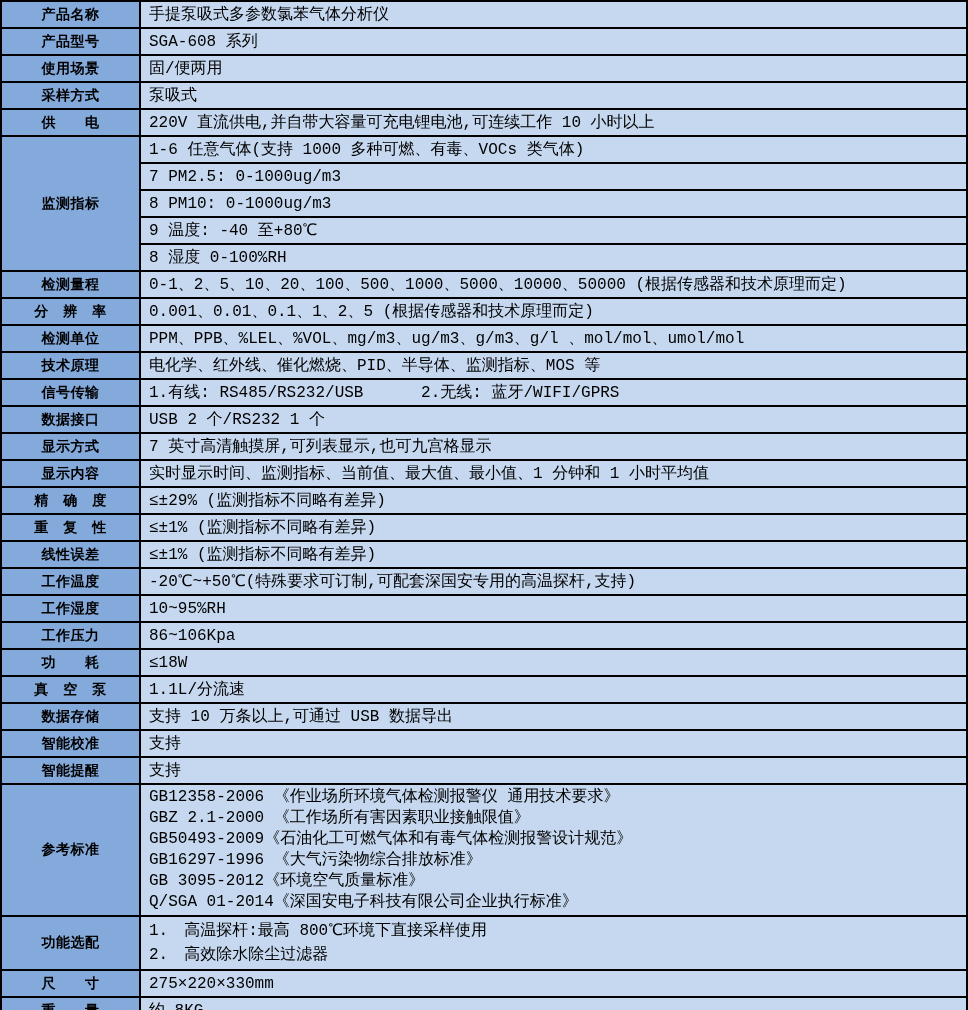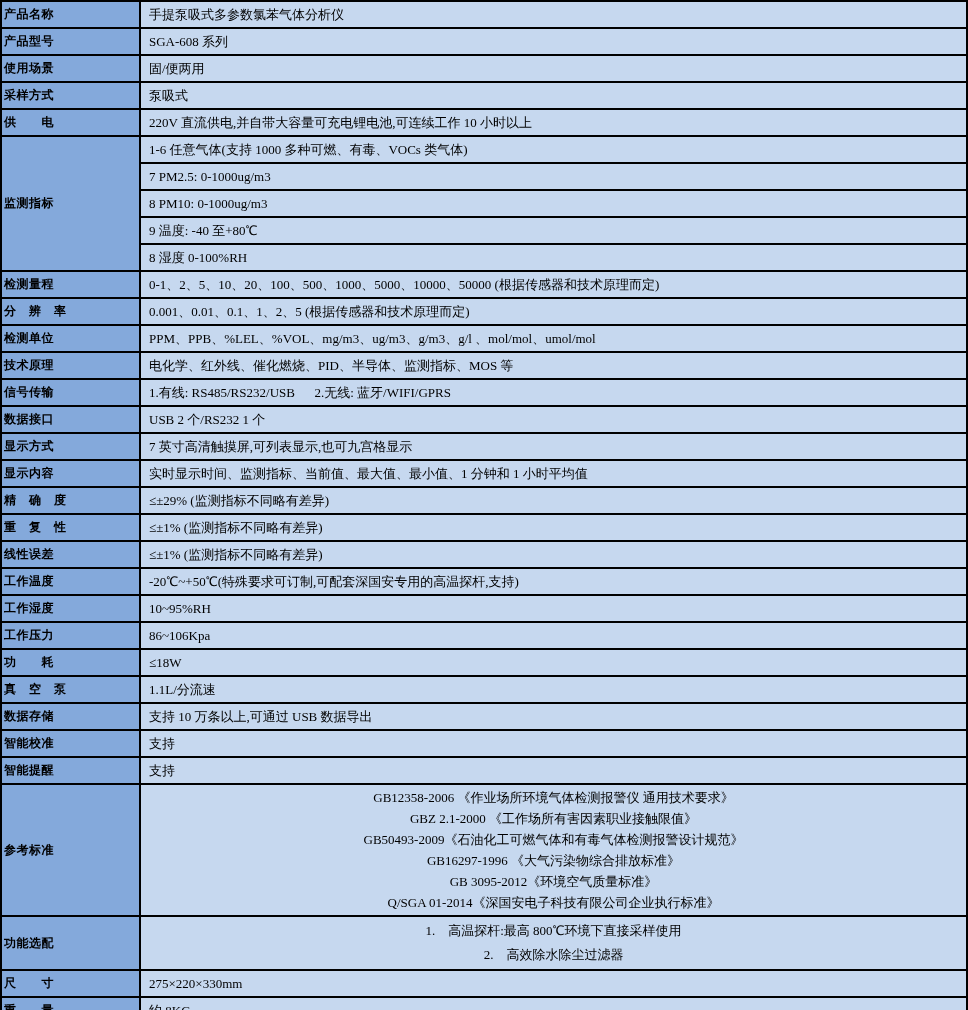--- a/index.html
+++ b/index.html
@@ -18,37 +18,37 @@
     font-family: "DejaVu Sans", "Liberation Sans", sans-serif;
     color: var(--text-c);
   }
   col.c-label { width: 139px; }
   td {
     border: 2px solid var(--border-c);
     overflow: hidden;
   }
   td.lab {
     background: var(--label-bg);
-    text-align: left;
+    text-align: center;
     vertical-align: middle;
     font-weight: bold;
-    font-size: 12px;
+    font-size: 14px;
     letter-spacing: 0.5px;
     padding: 0 2px;
   }
   td.val {
     background: var(--value-bg);
     vertical-align: middle;
-    font-size: 13px;
+    font-size: 16px;
     padding: 2px 8px;
     white-space: pre-wrap;
-    font-family: Liberation Serif, serif;
+    font-family: Liberation Mono, monospace;
   }
   tr.r27 { height: 27px; }
-  td.val .line { line-height: 21px; text-align: center; }
+  td.val .line { line-height: 21px; }
   td.val.opt .line { line-height: 24px; }
 </style>
 </head>
 <body>
 
 <table class="spec">
   <colgroup>
     <col class="c-label">
     <col class="c-value">
   </colgroup>

